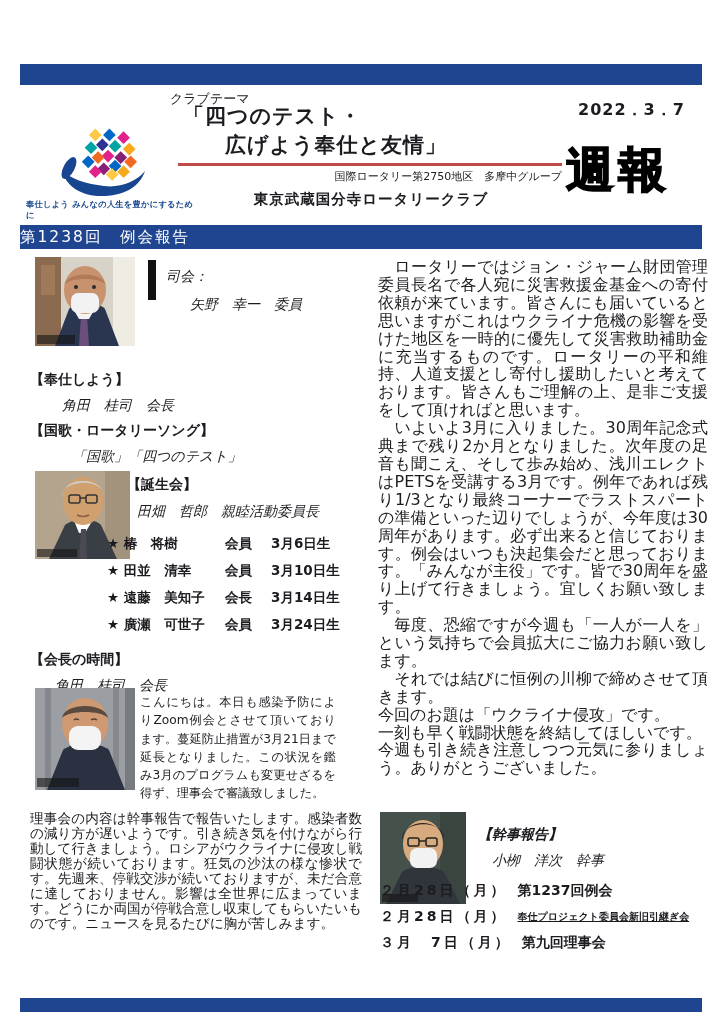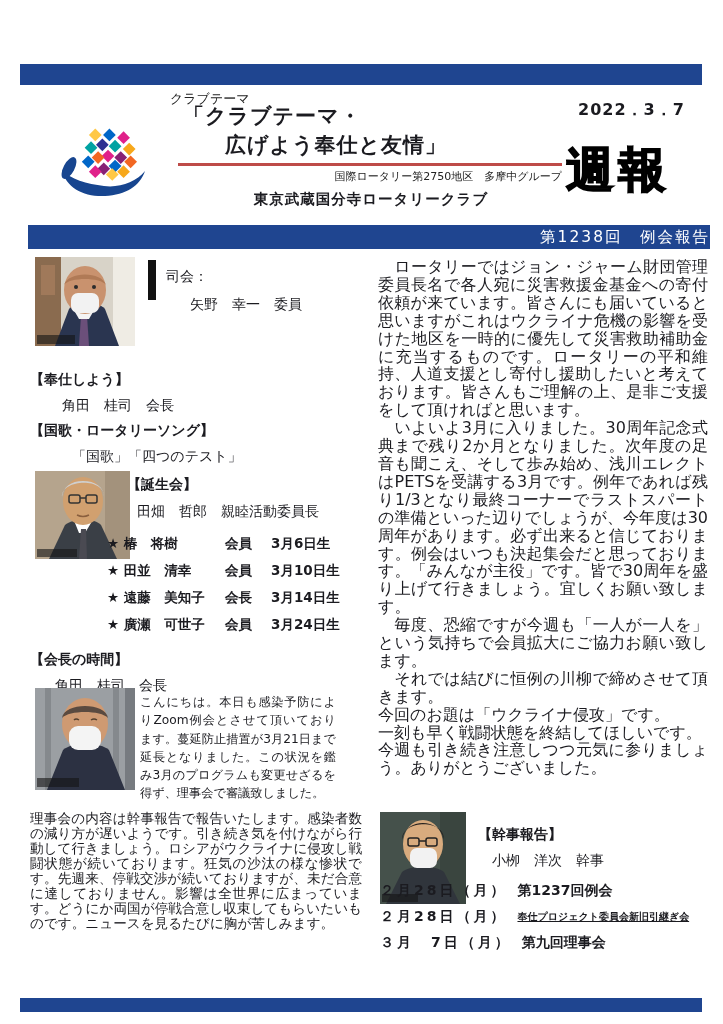--- a/index.html
+++ b/index.html
@@ -16,26 +16,26 @@
   .topbar { left:20px; top:64px; width:682px; height:21px; }
   .club-theme-label { left:170px; top:90px; font-size:13px; color:#222; }
   .theme1 { left:183px; top:102px; font-size:21px; font-weight:bold; letter-spacing:1px; }
   .theme2 { left:225px; top:131px; font-size:21px; font-weight:bold; letter-spacing:1px; }
   .issue-date { left:578px; top:100px; font-size:16px; font-weight:bold; letter-spacing:1px; }
   .redline { left:178px; top:163px; width:384px; height:3px; background:#BE4B48; }
   .district { left:180px; top:169px; width:382px; text-align:right; font-size:11px; color:#222; }
   .club-name { left:180px; top:190px; width:382px; text-align:center; font-size:14.5px; font-weight:bold; letter-spacing:1px; }
   .weekly { left:566px; top:138px; width:140px; font-size:48px; font-weight:900; letter-spacing:4px; color:#0a0a0a; -webkit-text-stroke:1.5px #000; }
   .logo-caption { left:26px; top:199px; width:170px; font-size:8.2px; font-weight:bold; color:#17458F; letter-spacing:0.3px; }
-  .banner { left:20px; top:225px; width:682px; height:24px; color:#fff; font-size:15.5px; letter-spacing:2px; display:flex; align-items:center; justify-content:flex-end;margin-left:8px; }
+  .banner { left:20px; top:225px; width:682px; height:24px; color:#fff; font-size:15.5px; letter-spacing:2px; display:flex; align-items:center; justify-content:flex-start; }
   .botbar { left:20px; top:998px; width:682px; height:14px; }
 
   
   .h-label { font-size:14px; font-weight:600; color:#1b1b20; }
-  .t { font-size:14px; color:#1b1b20; }
+  .t { font-size:14px; color:#1b1b20;font-style:italic; }
   .para { text-align:justify; color:#1b1b20; }
 
   
   .mc-label { left:166px; top:268px; }
   .mc-name { left:190px; top:296px; }
   .blackbar { left:148px; top:260px; width:8px; height:40px; background:#111; }
   .opening-h { left:30px; top:371px; }
   .opening-n { left:62px; top:397px; }
   .song-h { left:30px; top:422px; }
   .song-i { left:72px; top:448px; }
@@ -96,23 +96,24 @@
           <rect x="51" y="39" width="9" height="9" fill="#872175"></rect>
           <rect x="61" y="37" width="9" height="9" fill="#ffc845"></rect>
           <rect x="35" y="45" width="9" height="9" fill="#0067c8"></rect>
           <rect x="47" y="47" width="9" height="9" fill="#e0218a"></rect>
         </g>
         <path d="M2,46 C6,64 24,73 45,72 C66,71 80,62 85,47 C76,58 60,64 44,62 C27,60 10,55 2,46 Z" fill="#17458F"></path>
         <ellipse cx="9" cy="44" rx="5.5" ry="12" transform="rotate(28 9 44)" fill="#17458F"></ellipse>
       </g>
     </svg>
   </div>
+  <div class="abs logo-caption">奉仕しよう みんなの人生を豊かにするために</div>
 
   <div class="abs club-theme-label">クラブテーマ</div>
-  <div class="abs theme1">「クラブテーマ・</div>
+  <div class="abs theme1">「四つのテスト・</div>
   <div class="abs theme2">広げよう奉仕と友情」</div>
   <div class="abs issue-date">2022．3．7</div>
   <div class="abs redline"></div>
   <div class="abs district">国際ロータリー第2750地区　多摩中グループ</div>
   <div class="abs club-name">東京武蔵国分寺ロータリークラブ</div>
   <div class="abs weekly">週報</div>
 
   <div class="abs navybar banner">
     <span>第1238回　例会報告</span>
   </div>

